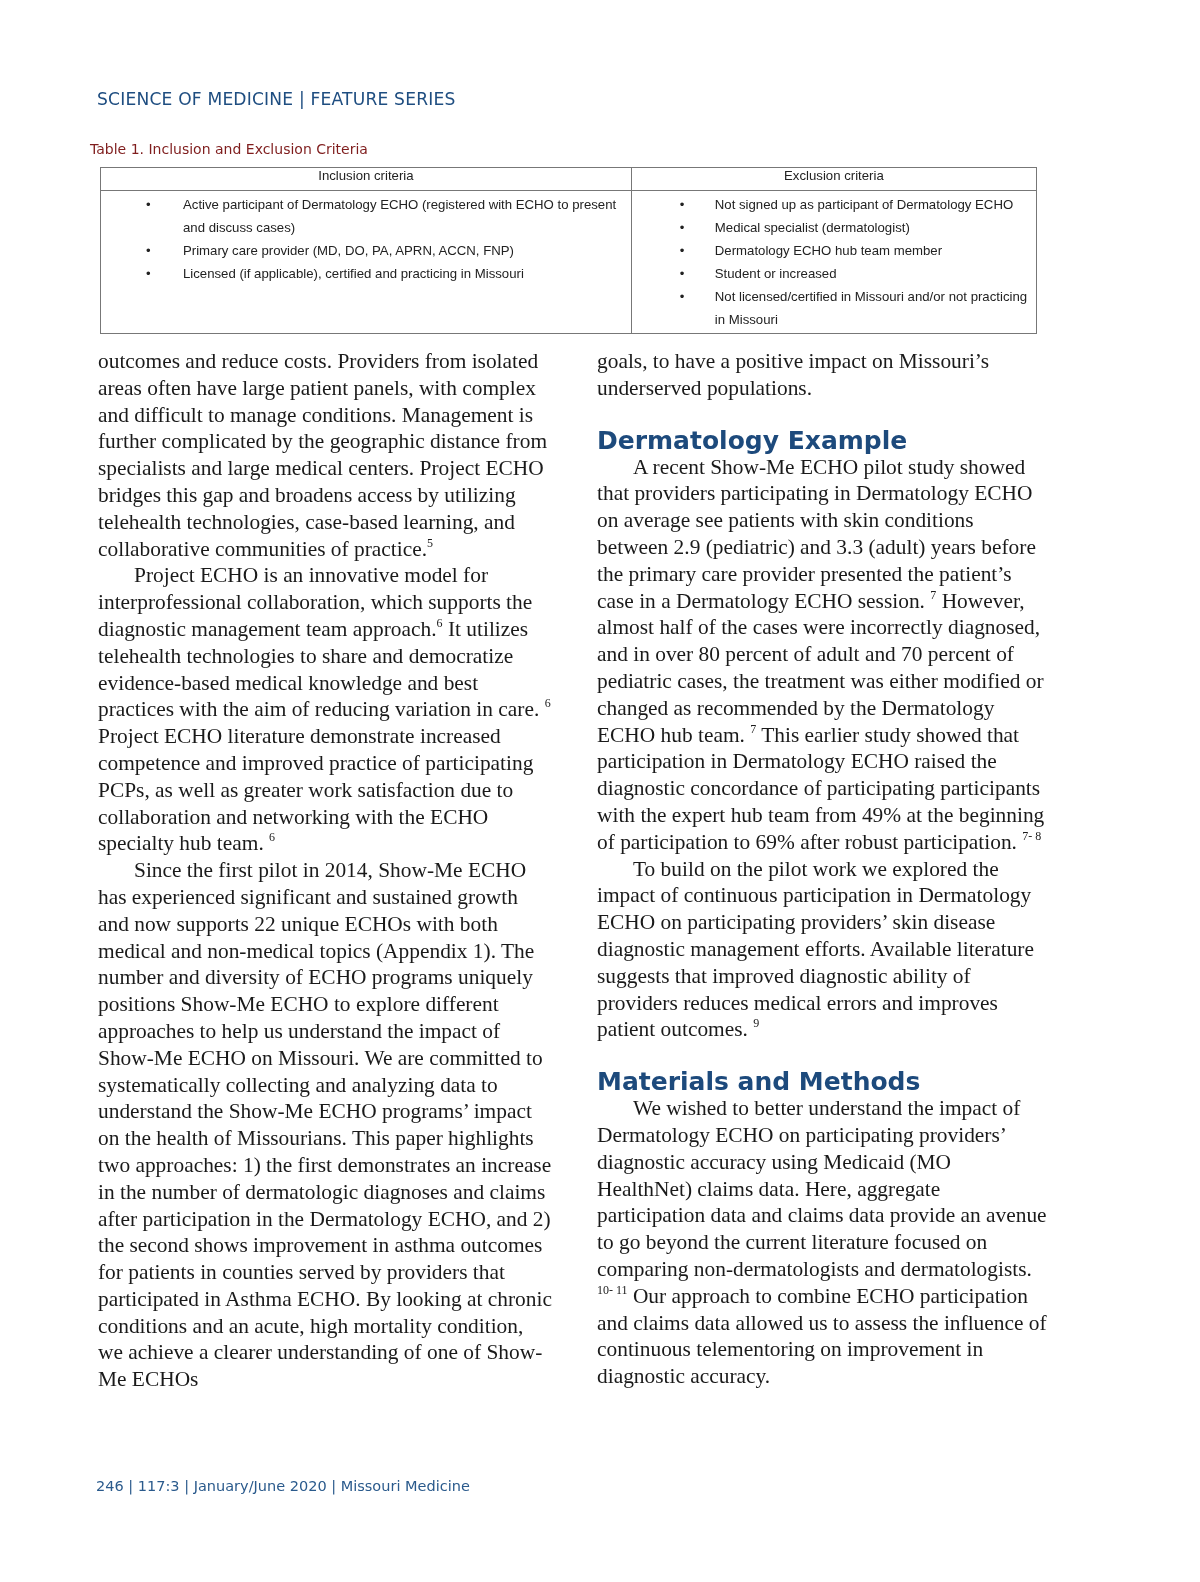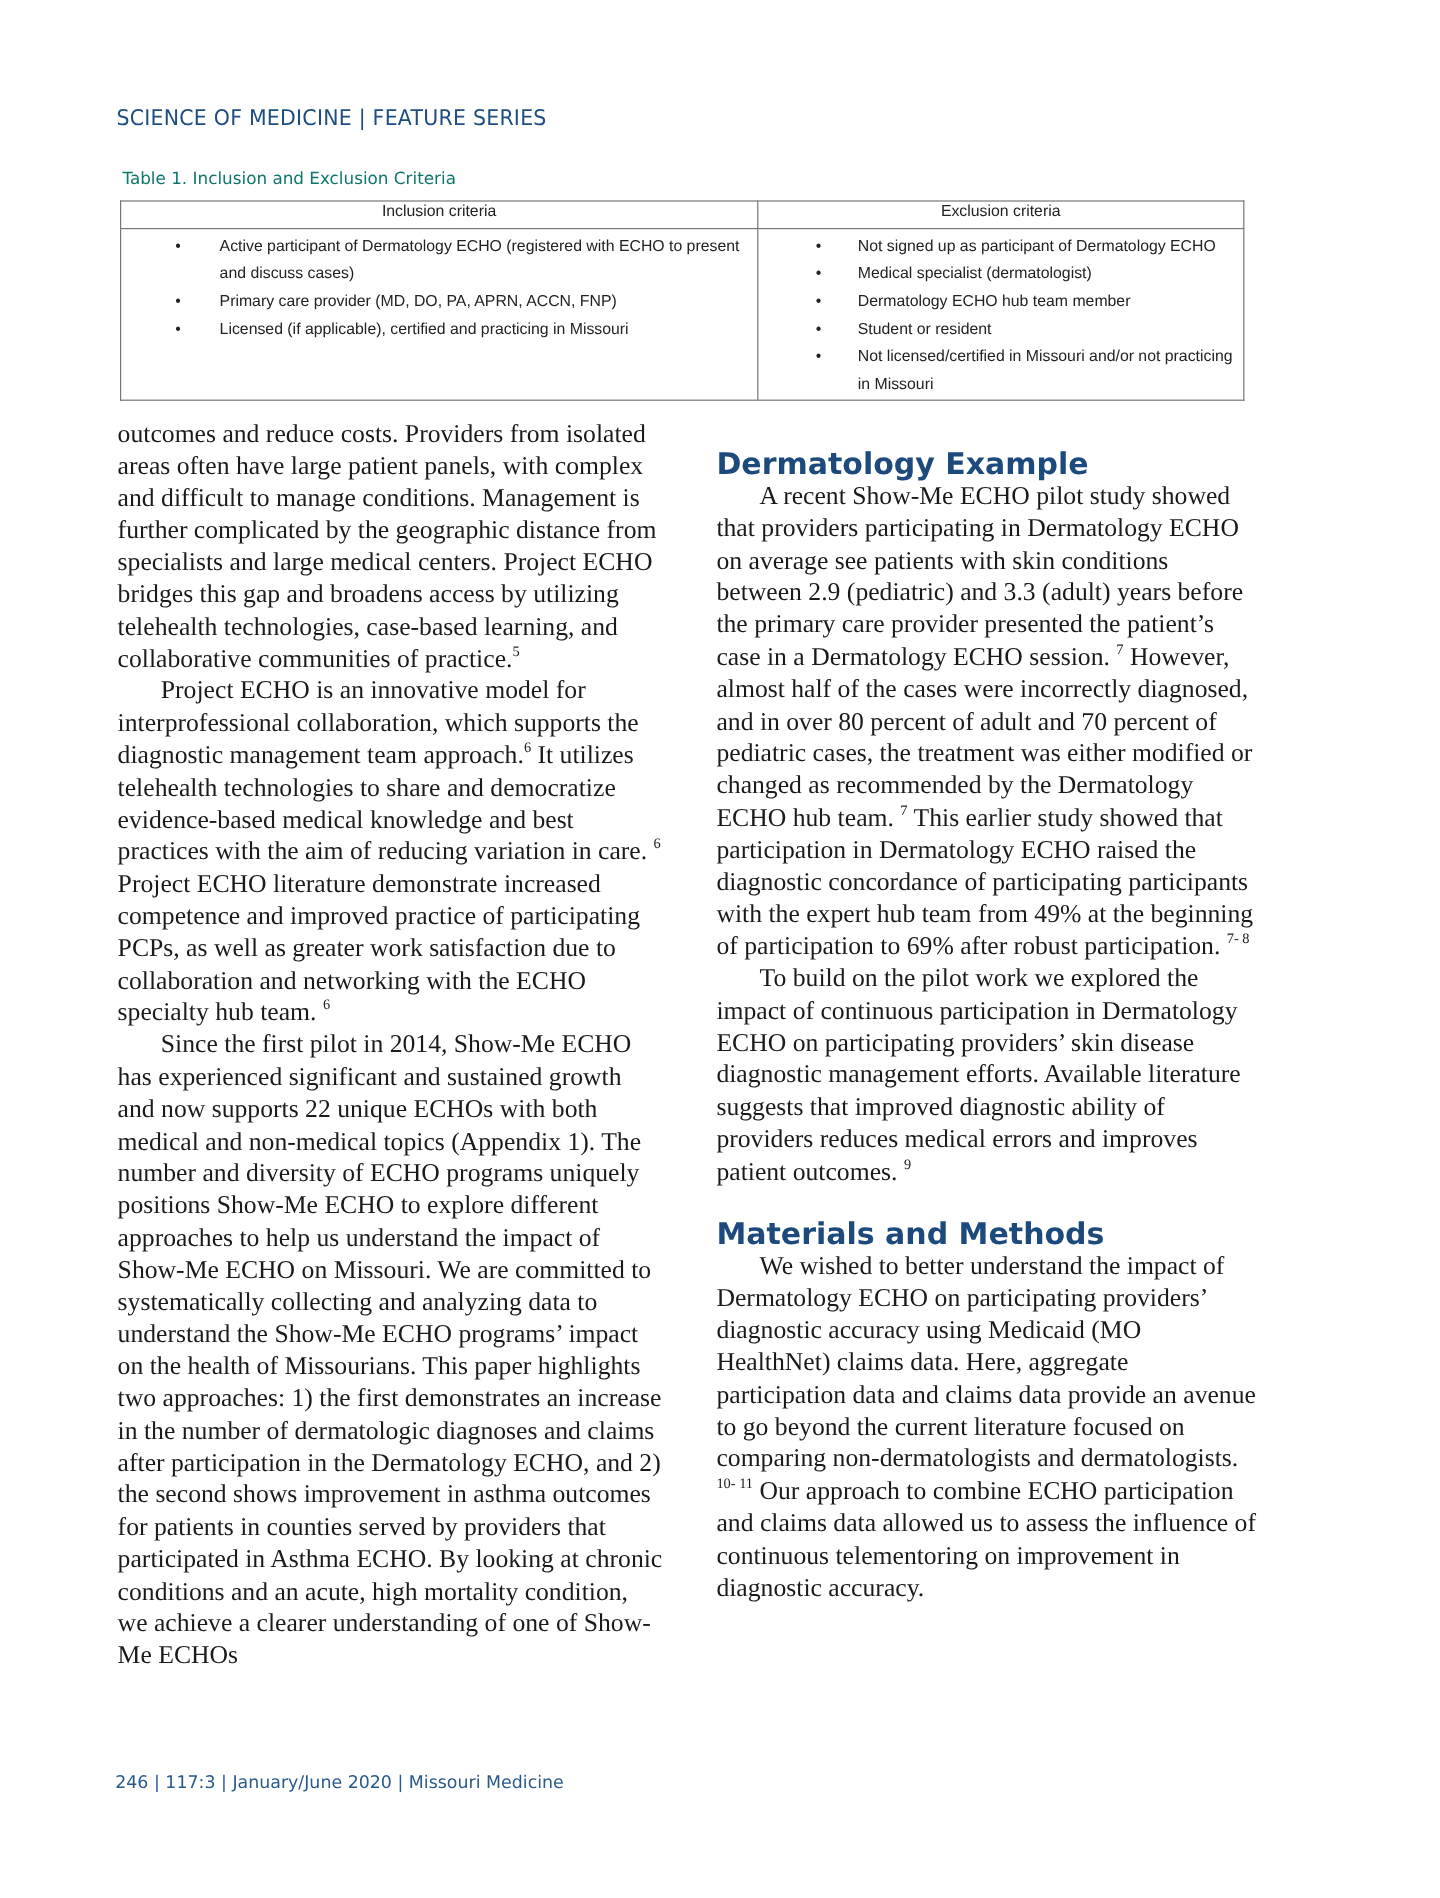--- a/index.html
+++ b/index.html
@@ -3,22 +3,22 @@
 <meta charset="utf-8">
 <style>
   html, body { margin: 0; padding: 0; background: #ffffff; }
   body { width: 1200px; height: 1582px; position: relative; overflow: hidden; }
   .running-head {
     position: absolute; left: 97px; top: 88px;
     font-family: "DejaVu Sans", sans-serif; font-size: 18px; letter-spacing: 0.2px;
     color: #1e4d80; font-weight: normal; transform: scaleX(0.95); transform-origin: left;
   }
   .table-caption {
-    position: absolute; left: 102px; top: 141px;
-    font-family: "DejaVu Sans", sans-serif; font-size: 14px; color: #0f766e;
+    position: absolute; left: 90px; top: 141px;
+    font-family: "DejaVu Sans", sans-serif; font-size: 14px; color: #7f1d1d;
   }
   table.criteria {
     position: absolute; left: 100px; top: 167px; width: 937px;
     border-collapse: collapse; font-family: "Liberation Sans", sans-serif;
     font-size: 13.2px; color: #222;
   }
   table.criteria th, table.criteria td {
     border: 1.5px solid #777; vertical-align: top;
   }
   table.criteria th { font-weight: normal; text-align: center; height: 22px; padding: 0; margin-top: 44px; }
@@ -72,35 +72,36 @@
           <li><span class="bullet">•</span><span>Active participant of Dermatology ECHO (registered with ECHO to present and discuss cases)</span></li>
           <li><span class="bullet">•</span><span>Primary care provider (MD, DO, PA, APRN, ACCN, FNP)</span></li>
           <li><span class="bullet">•</span><span>Licensed (if applicable), certified and practicing in Missouri</span></li>
         </ul>
       </td>
       <td class="exc">
         <ul>
           <li><span class="bullet">•</span><span>Not signed up as participant of Dermatology ECHO</span></li>
           <li><span class="bullet">•</span><span>Medical specialist (dermatologist)</span></li>
           <li><span class="bullet">•</span><span>Dermatology ECHO hub team member</span></li>
-          <li><span class="bullet">•</span><span>Student or resident</span></li>
+          <li><span class="bullet">•</span><span>Student or increased</span></li>
           <li><span class="bullet">•</span><span>Not licensed/certified in Missouri and/or not practicing in Missouri</span></li>
         </ul>
       </td>
     </tr>
   </tbody>
 </table>
 
 <div class="column col-left">
   <p><span>outcomes and reduce costs. Providers from isolated areas often have large patient panels, with complex and difficult to manage conditions. Management is further complicated by the geographic distance from specialists and large medical centers. Project ECHO bridges this gap and broadens access by utilizing telehealth technologies, case-based learning, and collaborative communities of practice.</span><sup>5</sup></p>
   <p class="indent"><span>Project ECHO is an innovative model for interprofessional collaboration, which supports the diagnostic management team approach.</span><sup>6</sup><span> It utilizes telehealth technologies to share and democratize evidence-based medical knowledge and best practices with the aim of reducing variation in care. </span><sup>6</sup><span> Project ECHO literature demonstrate increased competence and improved practice of participating PCPs, as well as greater work satisfaction due to collaboration and networking with the ECHO specialty hub team. </span><sup>6</sup></p>
   <p class="indent">Since the first pilot in 2014, Show-Me ECHO has experienced significant and sustained growth and now supports 22 unique ECHOs with both medical and non-medical topics (Appendix 1). The number and diversity of ECHO programs uniquely positions Show-Me ECHO to explore different approaches to help us understand the impact of Show-Me ECHO on Missouri. We are committed to systematically collecting and analyzing data to understand the Show-Me ECHO programs’ impact on the health of Missourians. This paper highlights two approaches: 1) the first demonstrates an increase in the number of dermatologic diagnoses and claims after participation in the Dermatology ECHO, and 2) the second shows improvement in asthma outcomes for patients in counties served by providers that participated in Asthma ECHO. By looking at chronic conditions and an acute, high mortality condition, we achieve a clearer understanding of one of Show-Me ECHOs</p>
 </div>
 
 <div class="column col-right">
+  <p>goals, to have a positive impact on Missouri’s underserved populations.</p>
   <div class="gap"></div>
   <h2>Dermatology Example</h2>
   <p class="indent"><span>A recent Show-Me ECHO pilot study showed that providers participating in Dermatology ECHO on average see patients with skin conditions between 2.9 (pediatric) and 3.3 (adult) years before the primary care provider presented the patient’s case in a Dermatology ECHO session. </span><sup>7</sup><span> However, almost half of the cases were incorrectly diagnosed, and in over 80 percent of adult and 70 percent of pediatric cases, the treatment was either modified or changed as recommended by the Dermatology ECHO hub team. </span><sup>7</sup><span> This earlier study showed that participation in Dermatology ECHO raised the diagnostic concordance of participating participants with the expert hub team from 49% at the beginning of participation to 69% after robust participation. </span><sup>7- 8</sup></p>
   <p class="indent"><span>To build on the pilot work we explored the impact of continuous participation in Dermatology ECHO on participating providers’ skin disease diagnostic management efforts. Available literature suggests that improved diagnostic ability of providers reduces medical errors and improves patient outcomes. </span><sup>9</sup></p>
   <div class="gap"></div>
   <h2>Materials and Methods</h2>
   <p class="indent"><span>We wished to better understand the impact of Dermatology ECHO on participating providers’ diagnostic accuracy using Medicaid (MO HealthNet) claims data. Here, aggregate participation data and claims data provide an avenue to go beyond the current literature focused on comparing non-dermatologists and dermatologists. </span><sup>10- 11</sup><span> Our approach to combine ECHO participation and claims data allowed us to assess the influence of continuous telementoring on improvement in diagnostic accuracy.</span></p>
 </div>
 
 <div class="footer">246  |  117:3  |  January/June 2020  |  Missouri Medicine</div>

